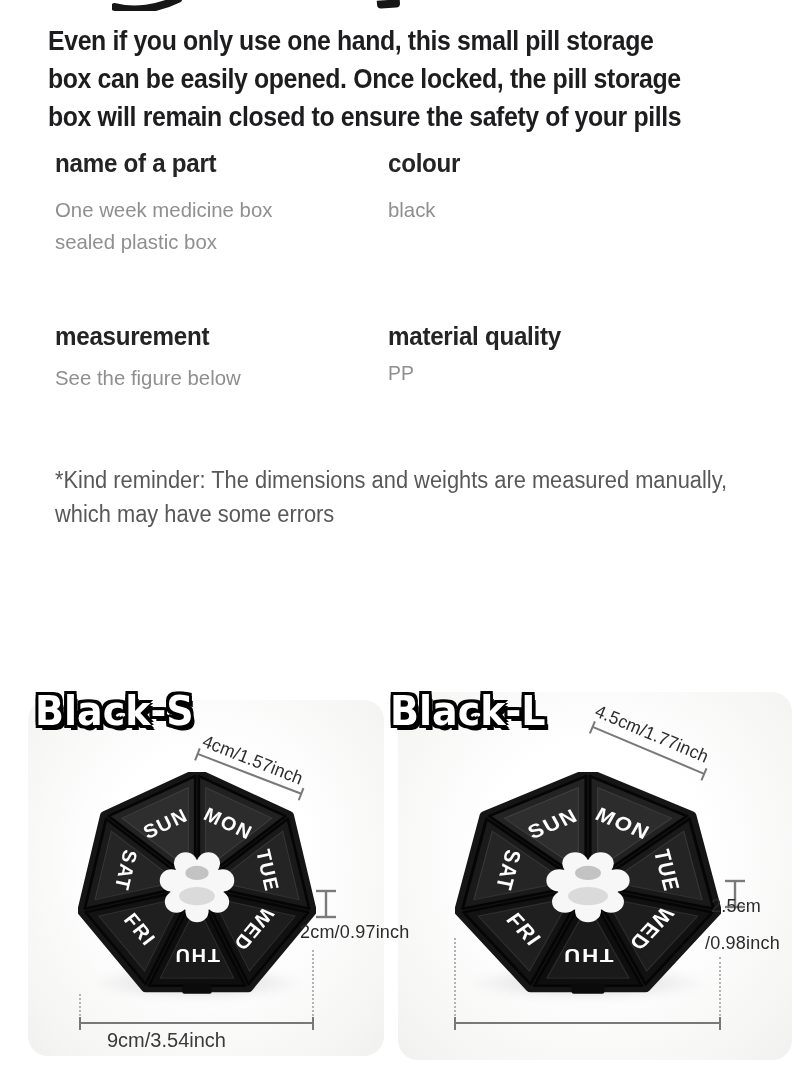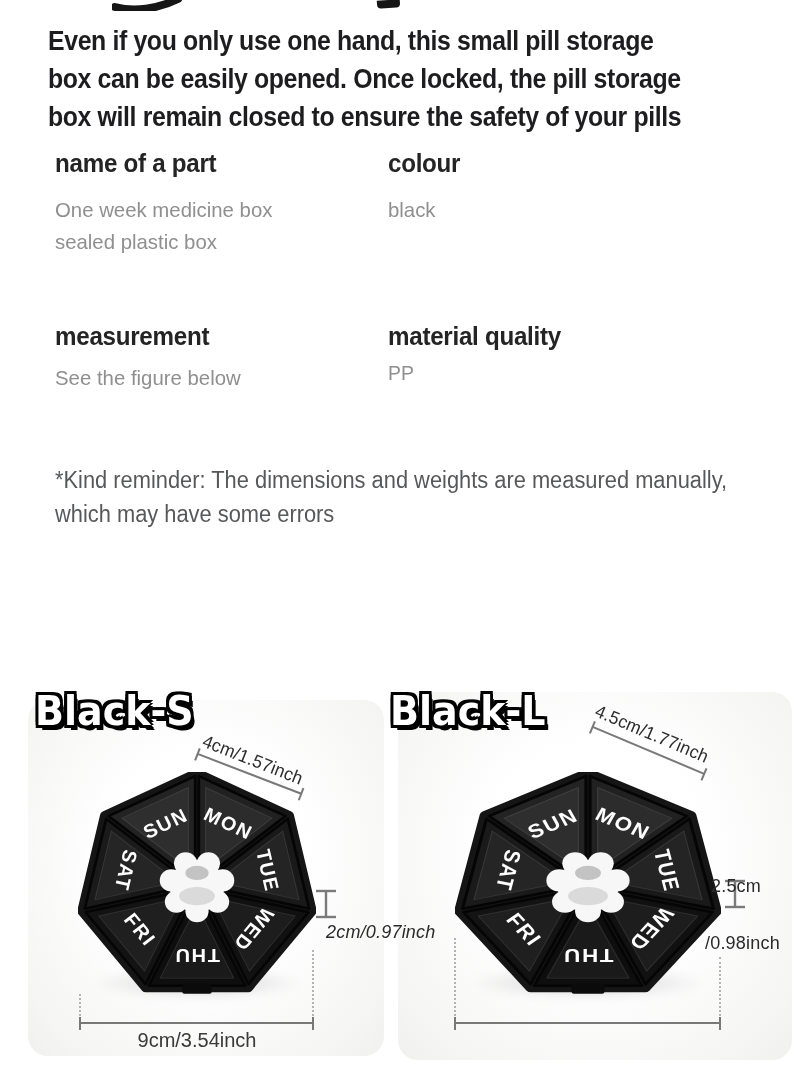--- a/index.html
+++ b/index.html
@@ -39,21 +39,21 @@
   }
   
   .photo-bg{background:radial-gradient(ellipse at 50% 45%, #ffffff 40%, #f5f5f4 85%, #f0f0ef 100%);border-radius:20px;}
   .box-shadow{background:radial-gradient(ellipse at center, rgba(0,0,0,0.18) 0%, rgba(0,0,0,0) 70%);filter:blur(4px);}
   
   .dimline{height:0;border-top:2px solid #787878;transform-origin:0 0;}
   .dimline::before,.dimline::after{content:"";position:absolute;width:2px;height:13px;background:#787878;top:-7px;}
   .dimline::before{left:-1px;}
   .dimline::after{right:-1px;}
   .diag-label{font-size:18px;color:#2d2d2d;transform-origin:0 0;white-space:nowrap;letter-spacing:0.2px;}
-  .dim-label{font-size:20px;color:#3a3a3a;text-align:center;white-space:nowrap;}
+  .dim-label{font-size:20px;color:#3a3a3a;white-space:nowrap;}
   .height-label{font-size:18px;color:#2b2b2b;white-space:nowrap;letter-spacing:0.2px;}
   .leader{width:0;border-left:2px dotted #b3b3b3;}
   .pillbox-svg{display:block;}
 </style>
 </head>
 <body>
 
 <svg class="abs" style="left:112px;top:-2px;" width="72" height="13">
   <path d="M3,9 C 22,14 46,11 66,1" stroke="#161616" stroke-width="8" fill="none" stroke-linecap="round"></path>
 </svg>
@@ -172,36 +172,36 @@
 <div class="abs diag-label" style="left:207px;top:731px;transform:rotate(21.5deg) scaleX(0.97);">4cm/1.57inch</div>
 <div class="abs dimline" style="left:198px;top:753px;width:111px;transform:rotate(21deg);"></div>
 
 <svg class="abs" style="left:312px;top:889px;" width="28" height="30">
   <g stroke="#7a7a7a" stroke-width="2.4" fill="none">
     <line x1="4" y1="2" x2="24" y2="2"></line>
       <line x1="14" y1="2" x2="14" y2="28"></line>
       <line x1="4" y1="28" x2="24" y2="28"></line>
   </g>
 </svg>
-<div class="abs height-label" style="left:326px;top:922px;font-style:italic;">2cm/0.97inch</div>
+<div class="abs height-label" style="left:300px;top:922px;">2cm/0.97inch</div>
 
 <div class="abs leader" style="left:79px;top:994px;height:26px;"></div>
 <div class="abs leader" style="left:312px;top:950px;height:70px;"></div>
 <div class="abs dimline" style="left:80px;top:1022px;width:233px;"></div>
 <div class="abs dim-label" style="left:107px;top:1029px;width:180px;">9cm/3.54inch</div>
 
 <div class="abs diag-label" style="left:600px;top:701px;transform:rotate(23deg) scaleX(0.97);">4.5cm/1.77inch</div>
 <div class="abs dimline" style="left:593px;top:726px;width:121px;transform:rotate(22.8deg);"></div>
 
 <svg class="abs" style="left:721px;top:879px;" width="28" height="30">
   <g stroke="#7a7a7a" stroke-width="2.4" fill="none">
     <line x1="4" y1="2" x2="24" y2="2"></line>
       <line x1="14" y1="2" x2="14" y2="28"></line>
       <line x1="4" y1="28" x2="24" y2="28"></line>
   </g>
 </svg>
-<div class="abs height-label" style="left:711px;top:876px;">2.5cm</div>
+<div class="abs height-label" style="left:711px;top:896px;">2.5cm</div>
 <div class="abs height-label" style="left:705px;top:933px;">/0.98inch</div>
 
 <div class="abs leader" style="left:454px;top:938px;height:82px;"></div>
 <div class="abs leader" style="left:719px;top:957px;height:63px;"></div>
 <div class="abs dimline" style="left:455px;top:1022px;width:265px;"></div>
 <div class="abs dim-label" style="left:497px;top:1093px;width:190px;">10.5cm/4.13inch</div>
 
 </body></html>

